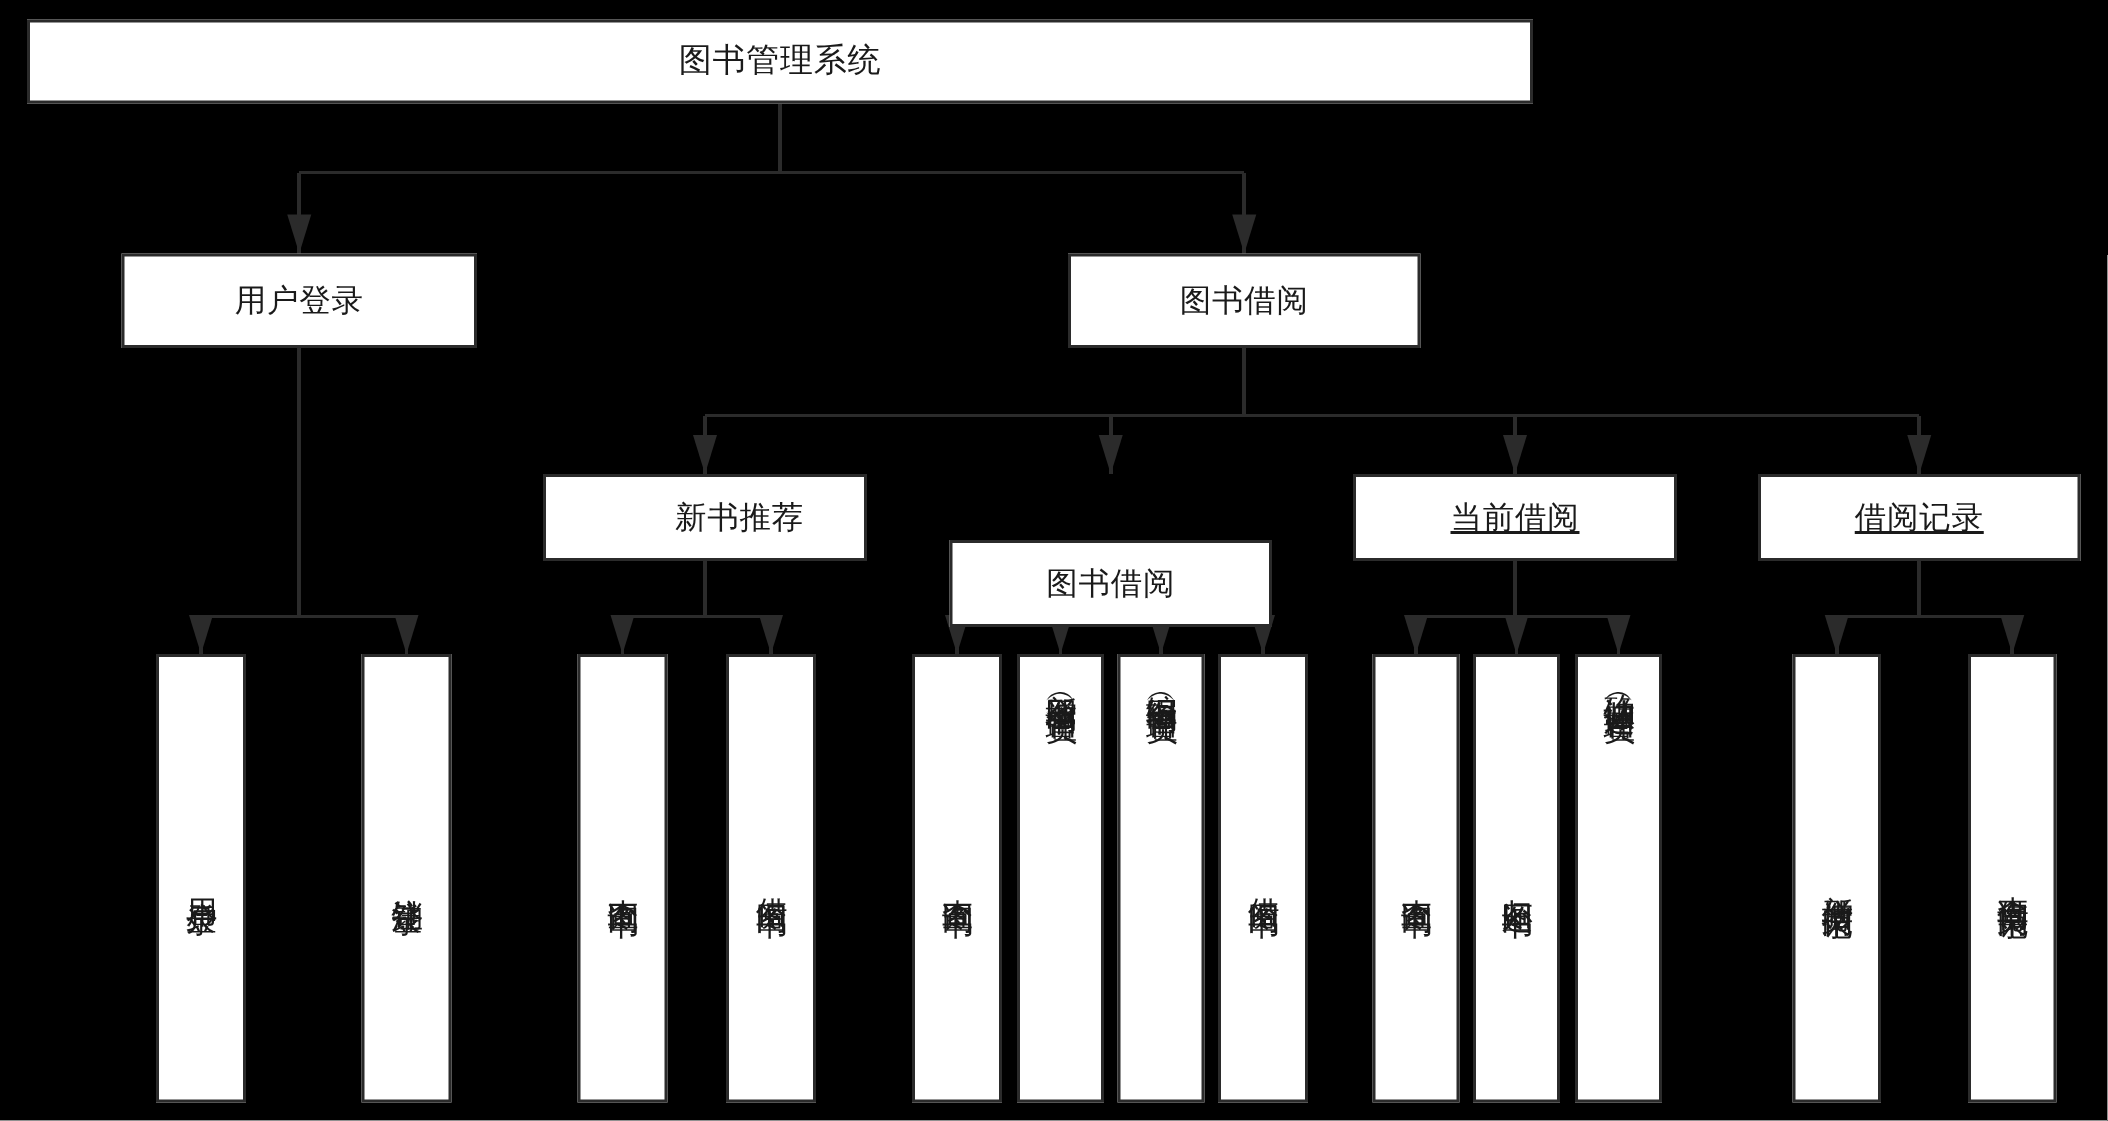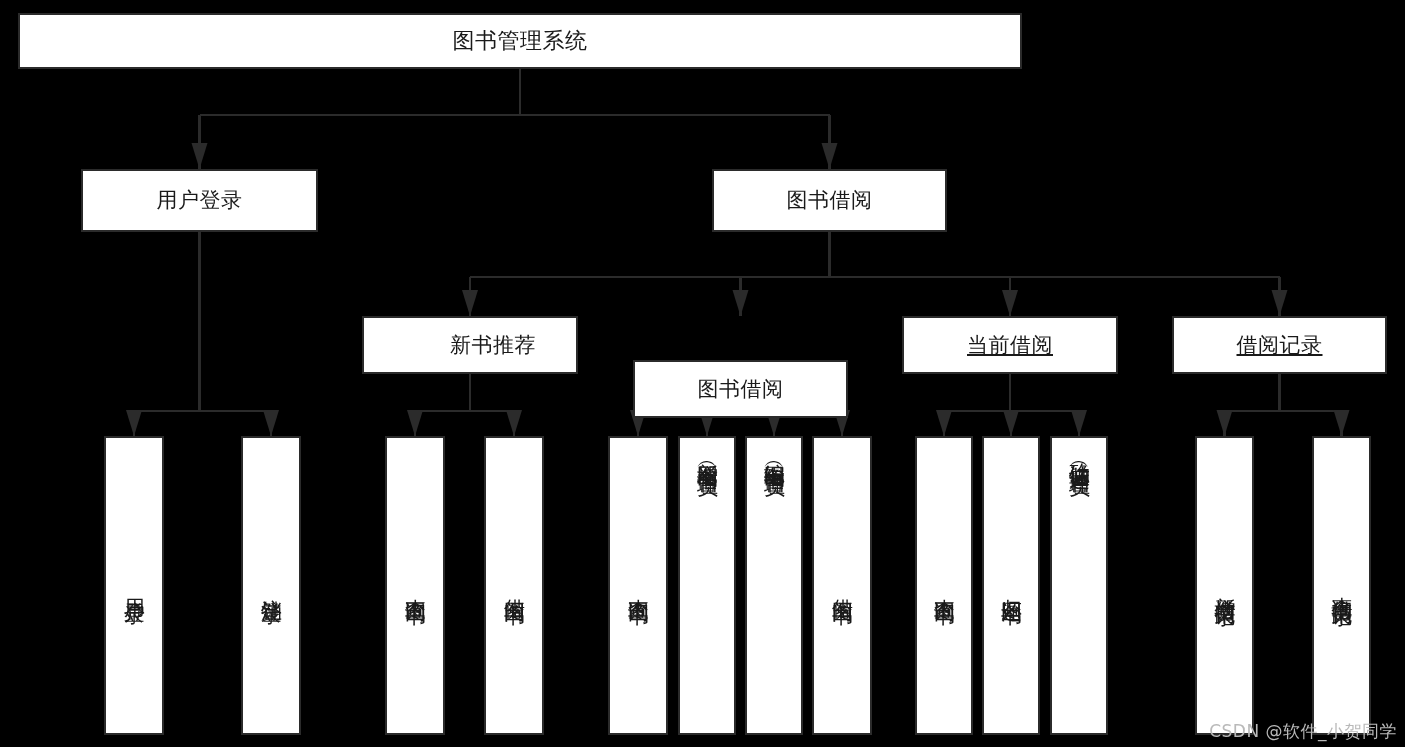--- a/index.html
+++ b/index.html
@@ -185,14 +185,13 @@
         <span class="label">确认归还（管理员）</span>
       </div>
       <div class="node v center" style="left: 1195px; top: 436px; width: 59px; height: 299px;">
         <span class="label">新增借阅记录</span>
       </div>
       <div class="node v center" style="left: 1312px; top: 436px; width: 59px; height: 299px;">
         <span class="label">查询借阅记录</span>
       </div>
     </div>
 
-  <div id="watermark">CSDN @软件_小贺同学</div>
 </div>
 
 </body></html>

